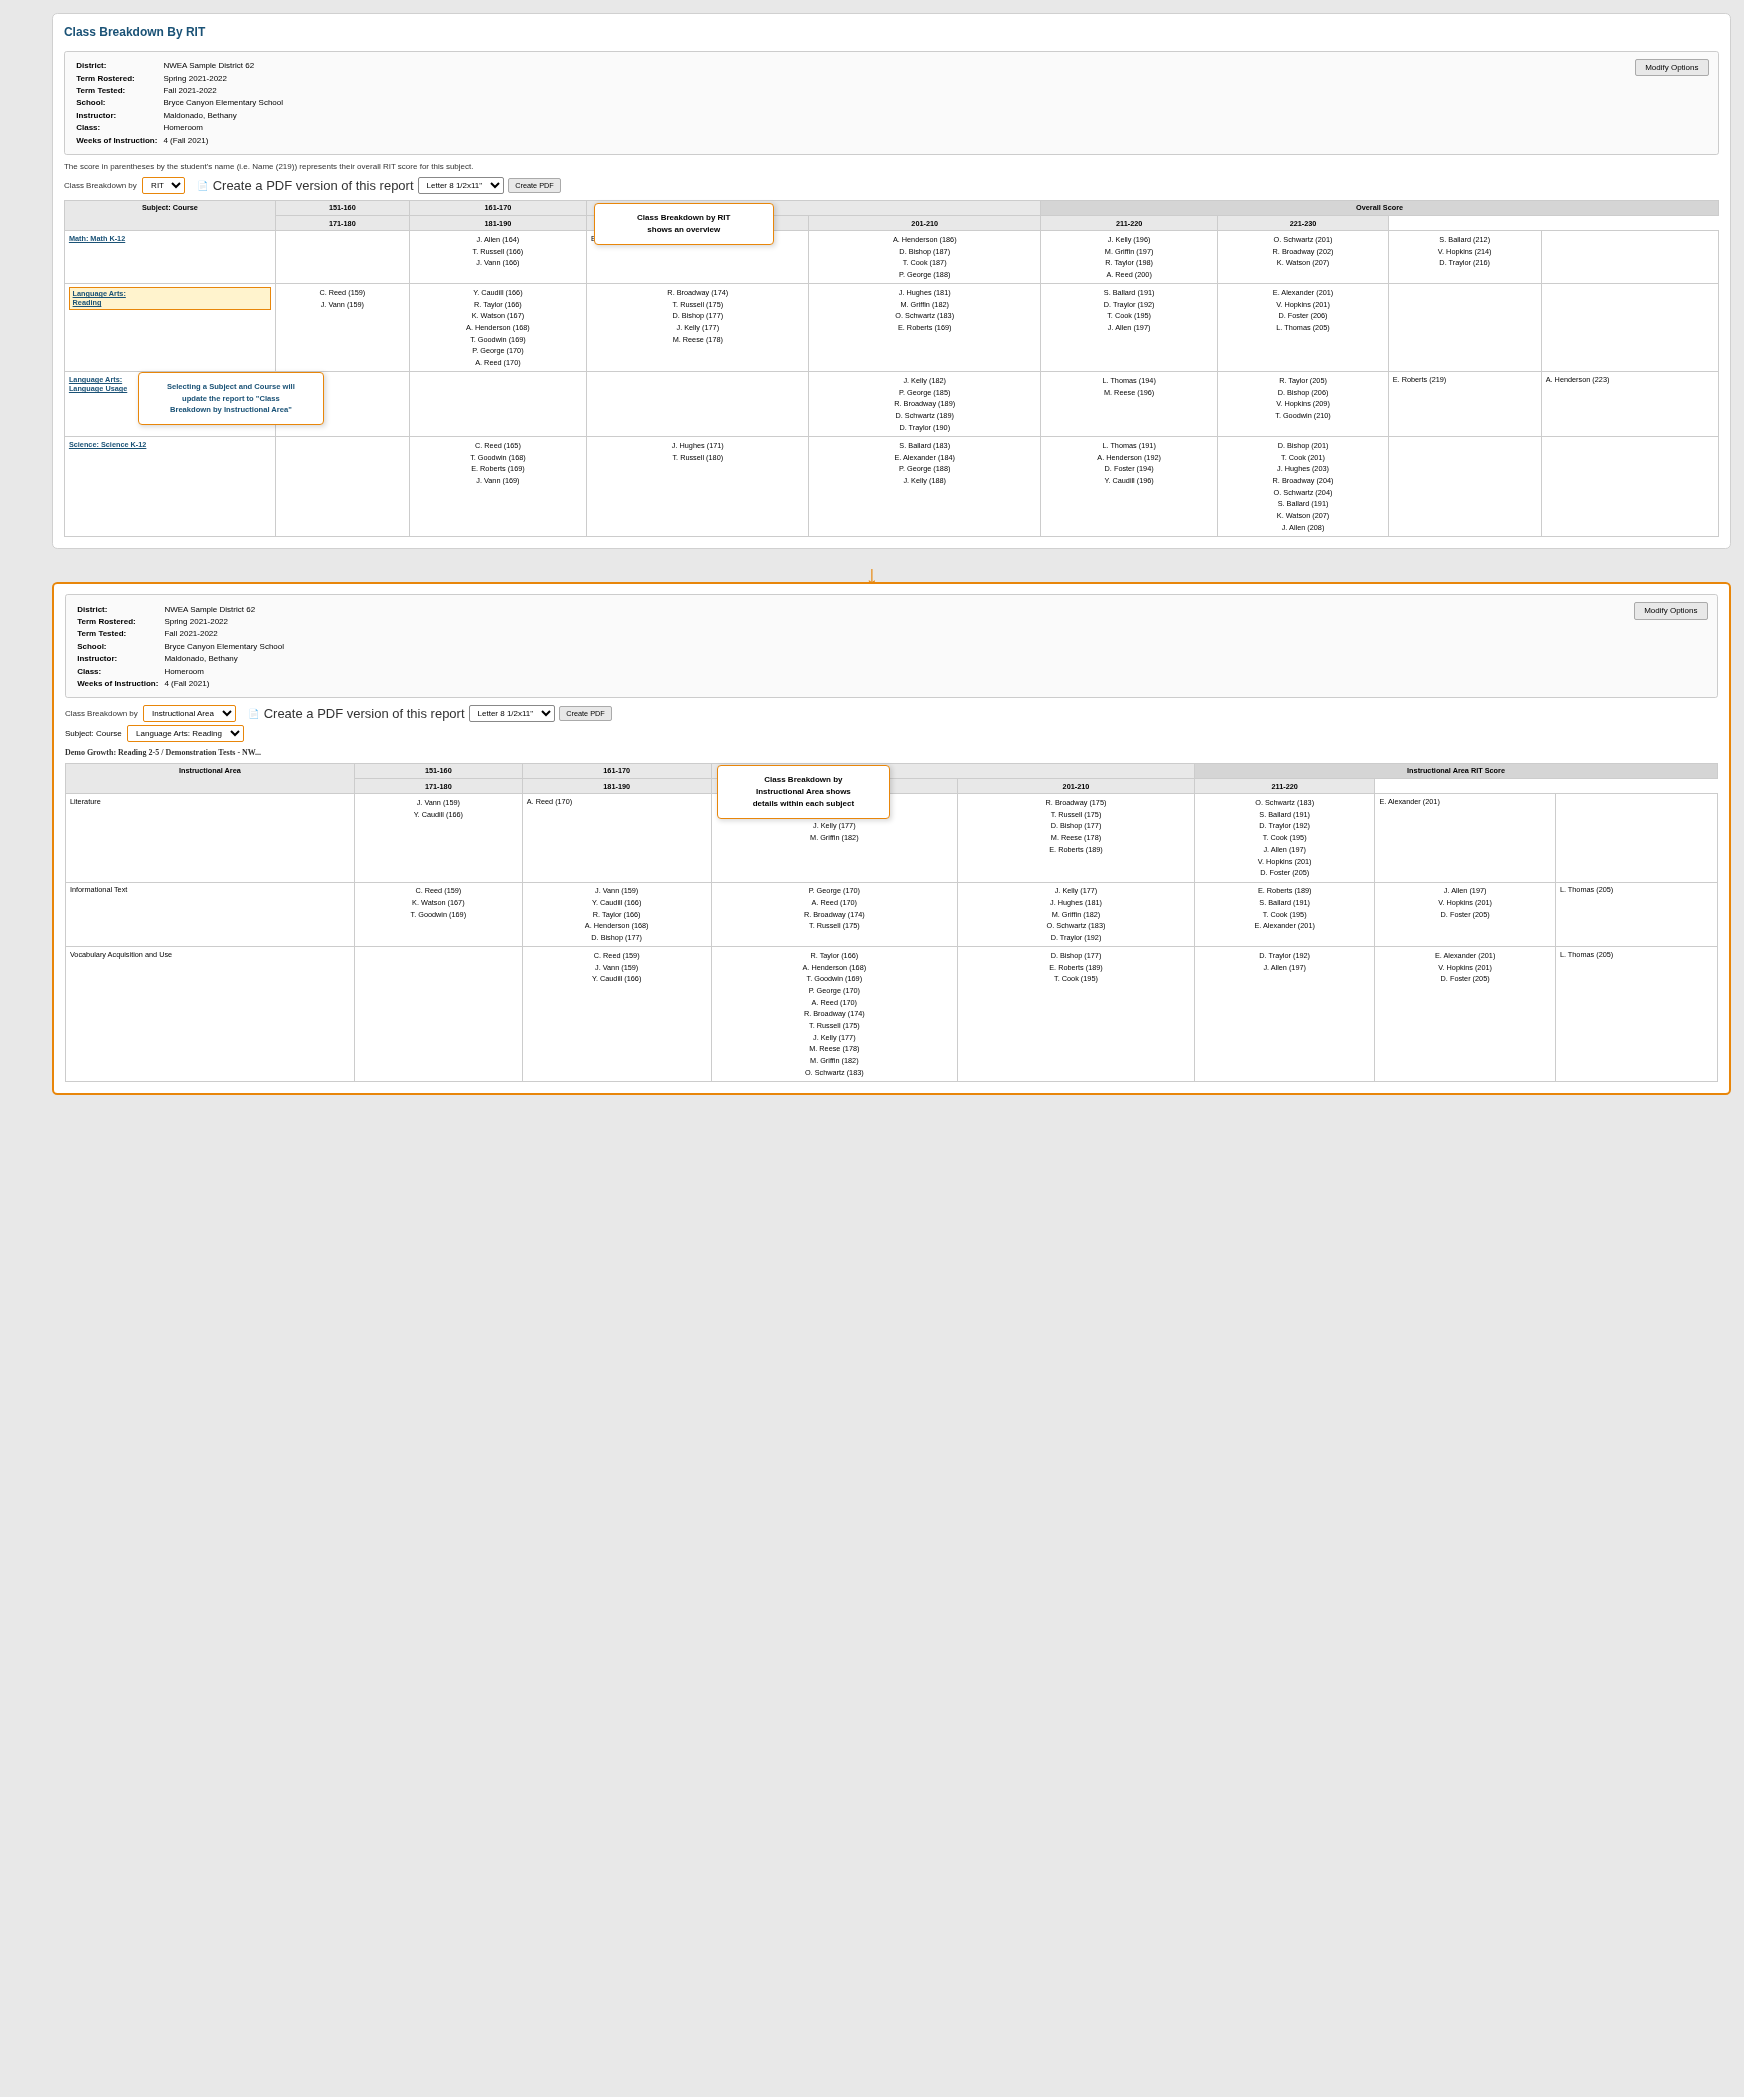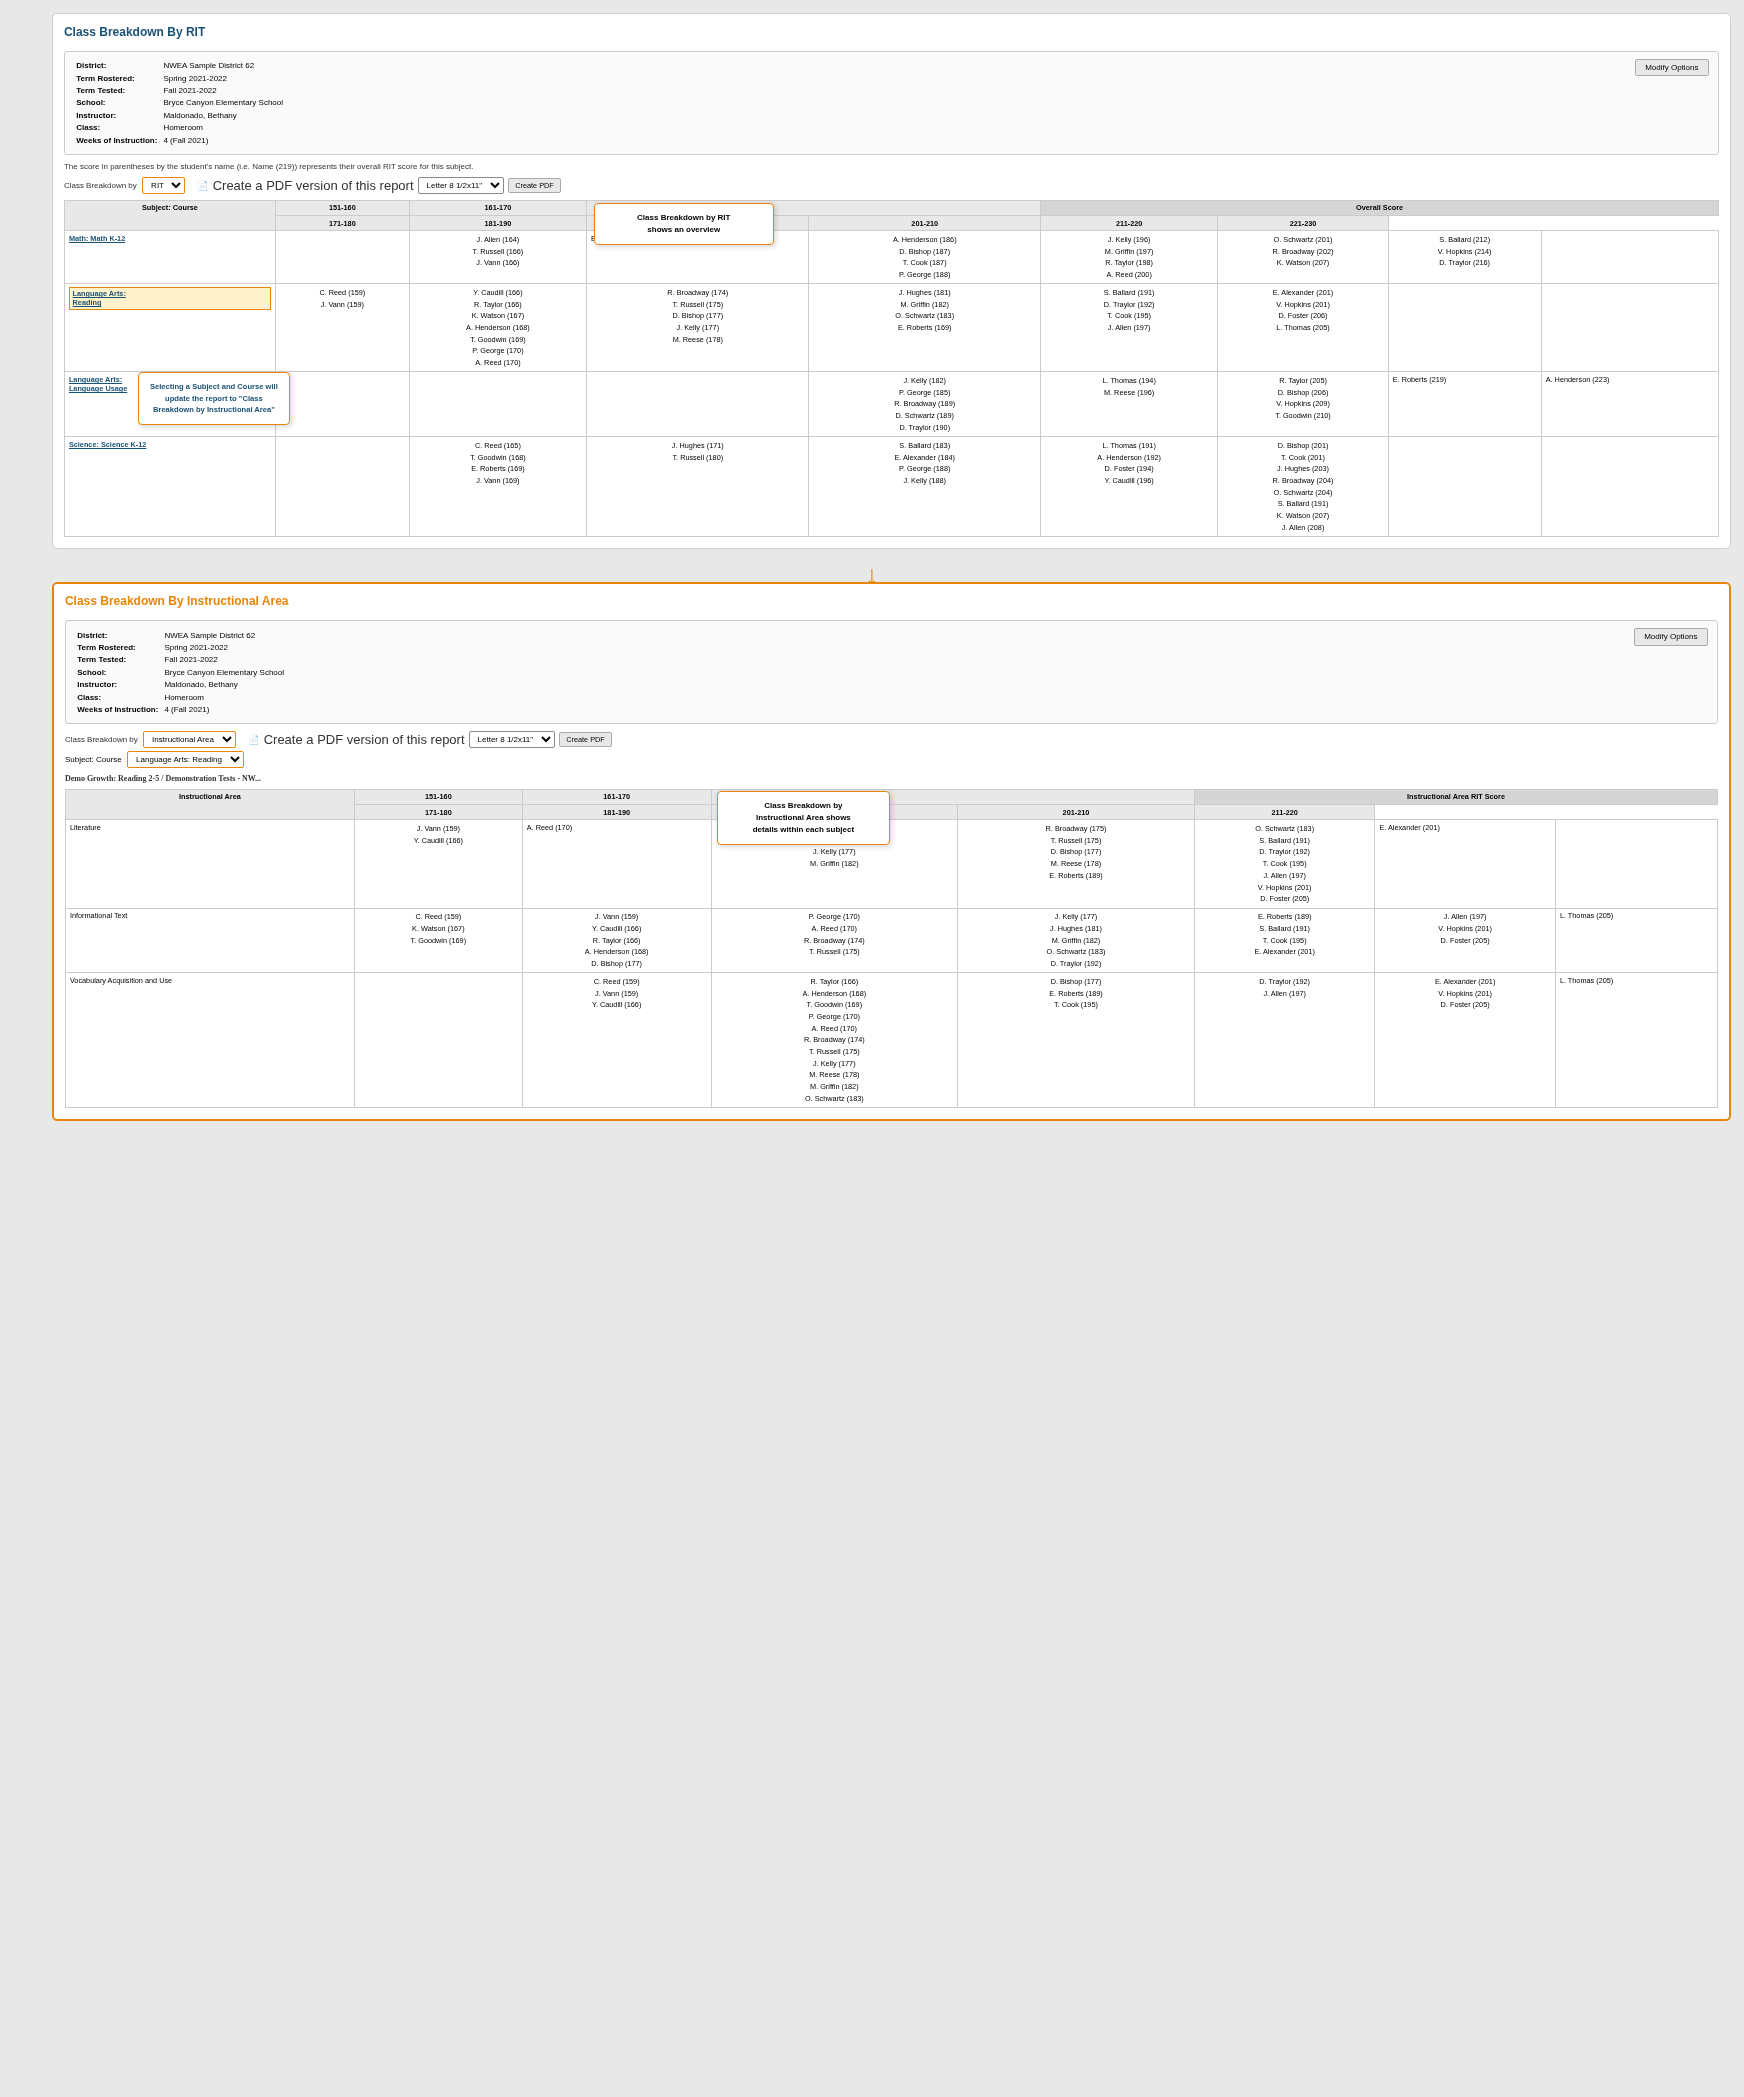--- a/index.html
+++ b/index.html
@@ -328,21 +328,21 @@
           <td class="name-list">J. Hughes (181)<br>M. Griffin (182)<br>O. Schwartz (183)<br>E. Roberts (169)</td>
           <td class="name-list">S. Ballard (191)<br>D. Traylor (192)<br>T. Cook (195)<br>J. Allen (197)</td>
           <td class="name-list">E. Alexander (201)<br>V. Hopkins (201)<br>D. Foster (206)<br>L. Thomas (205)</td>
           <td></td>
           <td></td>
         </tr>
 
         <tr>
           <td class="subject-cell" style="position:relative;">
             <a>Language Arts:<br>Language Usage</a>
-            <div class="callout-box" style="left:73px; top:0; width:152px; font-size:7.6px; line-height:1.5;">
+            <div class="callout-box" style="left:73px; top:0; width:186px; font-size:7.6px; line-height:1.5;">
               Selecting a Subject and Course will<br>update the report to "Class<br>Breakdown by Instructional Area"
             </div>
           </td>
           <td></td>
           <td></td>
           <td></td>
           <td class="name-list">J. Kelly (182)<br>P. George (185)<br>R. Broadway (189)<br>D. Schwartz (189)<br>D. Traylor (190)</td>
           <td class="name-list">L. Thomas (194)<br>M. Reese (196)</td>
           <td class="name-list">R. Taylor (205)<br>D. Bishop (206)<br>V. Hopkins (209)<br>T. Goodwin (210)</td>
           <td>E. Roberts (219)</td>
@@ -365,21 +365,20 @@
       </tbody>
     </table>
   </div>
 </div>
 
 <div class="arrow-connector">
   <span>↓</span>
 </div>
 
 <div class="report-card highlight">
-  <div class="report-title highlight">Class Breakdown By Instructional Area</div>
 
   <div class="info-box">
     <div class="info-fields">
       <table>
         <tbody>
             <tr>
           <td>District:</td>
           <td>NWEA Sample District 62</td>
         </tr>
         <tr>

